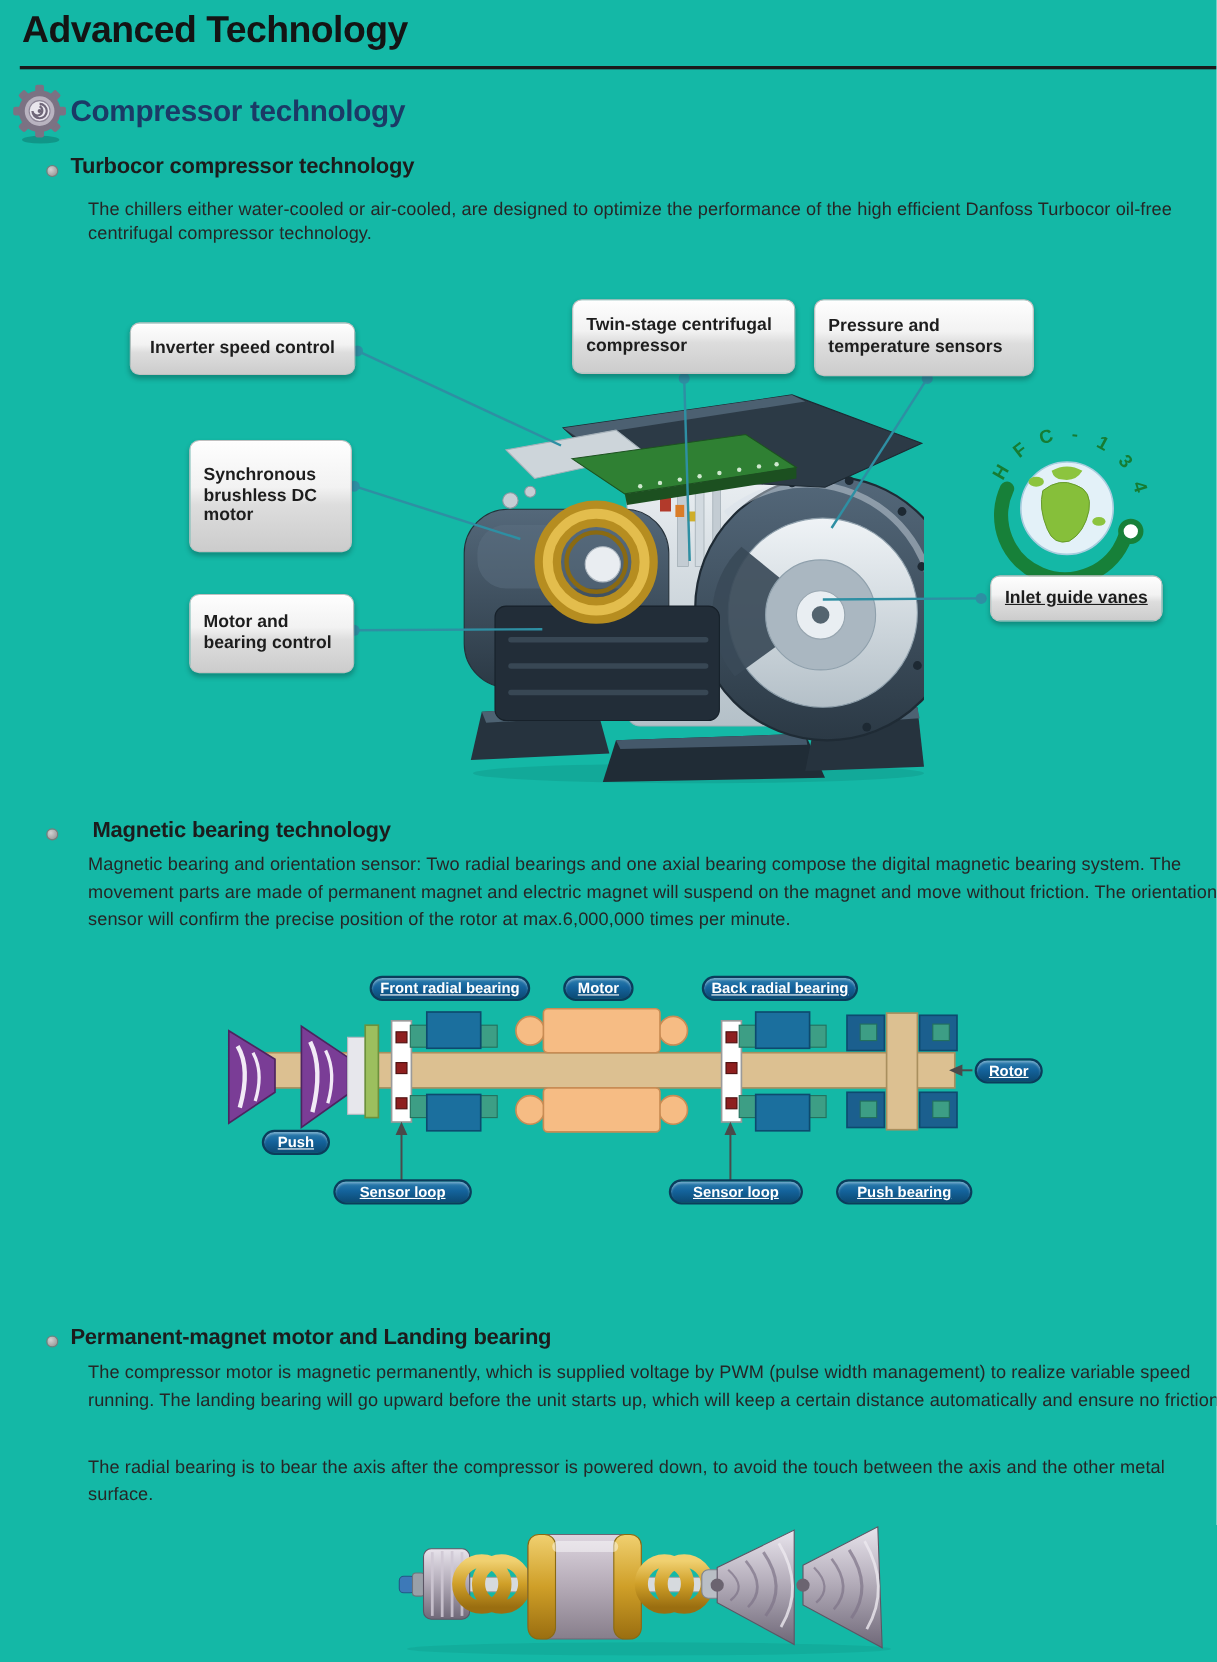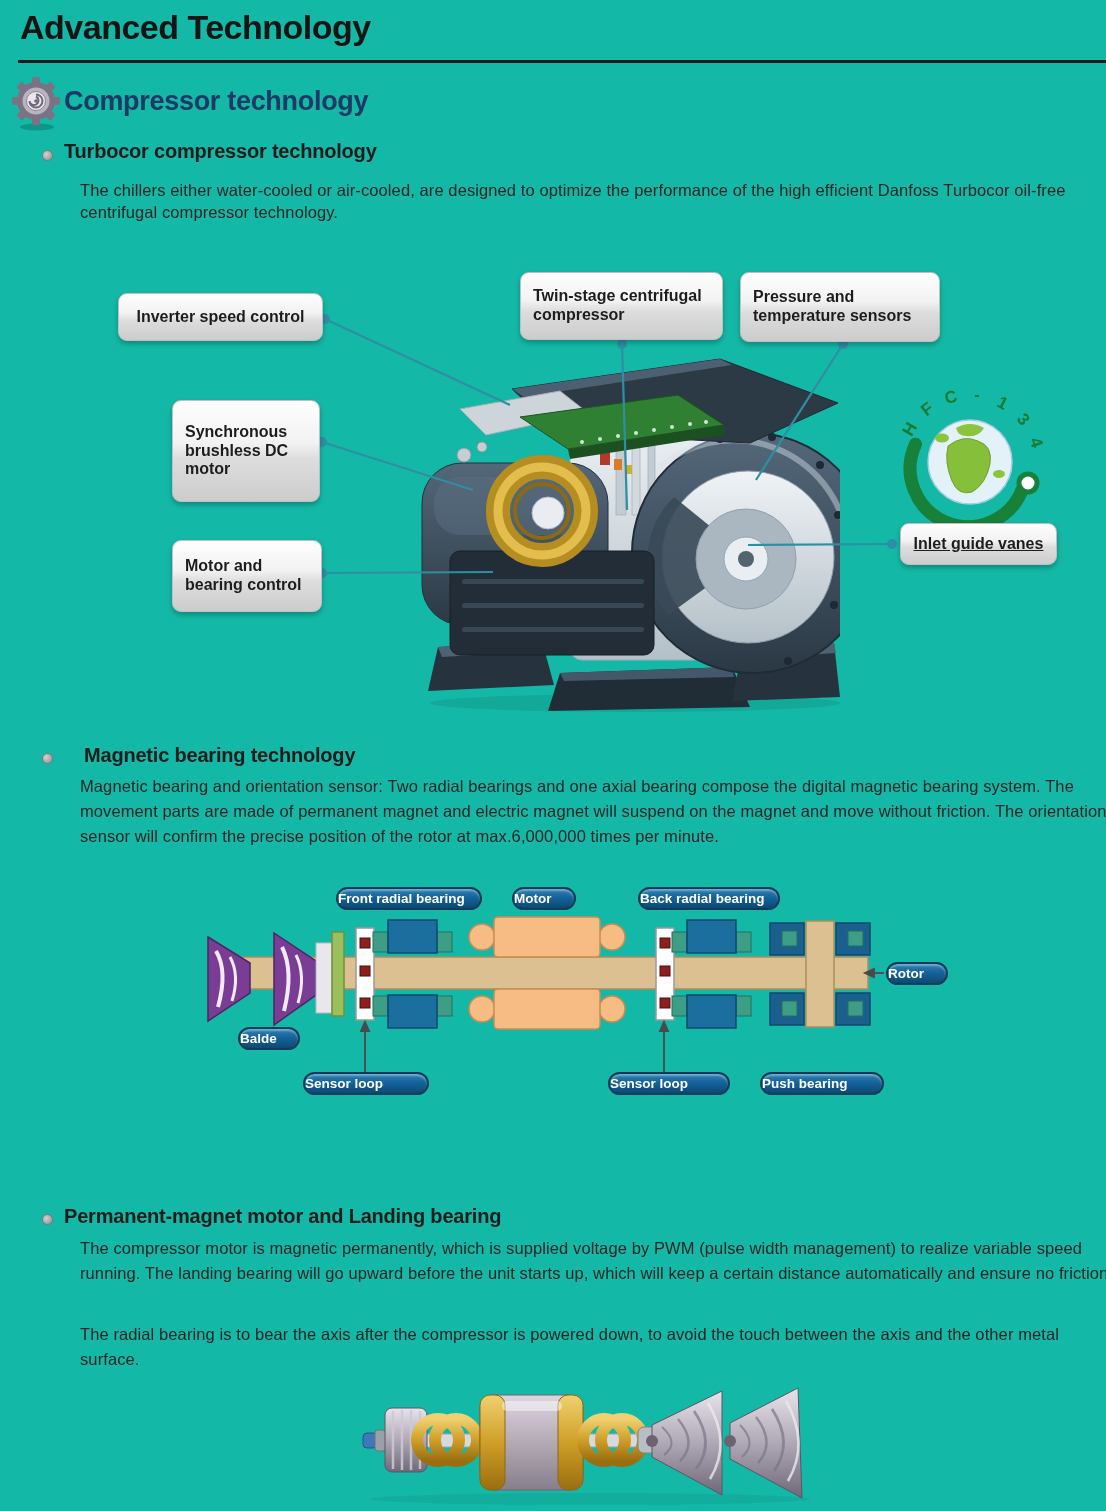--- a/index.html
+++ b/index.html
@@ -28,22 +28,22 @@
              box-shadow:0 3px 5px rgba(0,0,0,0.25), inset 0 1px 0 #ffffff;
              color:#1d1d1d; font-weight:bold; font-size:16px;
              display:flex; align-items:center; }
   .callout .txt { padding:3px 12px; line-height:1.18; }
   .callout.center { justify-content:center; }
   .callout.center .txt { text-align:center; }
 
   .pill { position:absolute; height:23px; border-radius:12px;
           background:linear-gradient(180deg,#2f81b0 0%,#14639c 45%,#0c4a73 100%);
           border:2px solid #0b3c5b; color:#ffffff; font-size:13.5px; font-weight:bold;
-          display:flex; align-items:center; justify-content:flex-start;
-          box-shadow:inset 0 2px 2px rgba(255,255,255,0.35); white-space:nowrap; }
+          display:flex; align-items:center; justify-content:center;
+          box-shadow:inset 0 2px 2px rgba(255,255,255,0.35); white-space:nowrap;text-decoration:underline; }
 
   svg { display:block; }
   .abs { position:absolute; }
 </style>
 </head>
 <body>
 
 <div id="page">
 
   <div class="page-title">Advanced Technology</div>
@@ -316,21 +316,21 @@
     <div class="pill" style="left:512px; top:12px; width:64px;">
         <span>Motor</span>
       </div>
     <div class="pill" style="left:638px; top:12px; width:142px;">
         <span>Back radial bearing</span>
       </div>
     <div class="pill" style="left:886px; top:87px; width:62px;">
         <span>Rotor</span>
       </div>
     <div class="pill" style="left:238px; top:152px; width:62px;">
-        <span>Balde</span>
+        <span>Push</span>
       </div>
     <div class="pill" style="left:303px; top:197px; width:126px;">
         <span>Sensor loop</span>
       </div>
     <div class="pill" style="left:608px; top:197px; width:122px;">
         <span>Sensor loop</span>
       </div>
     <div class="pill" style="left:760px; top:197px; width:124px;">
         <span>Push bearing</span>
       </div>

